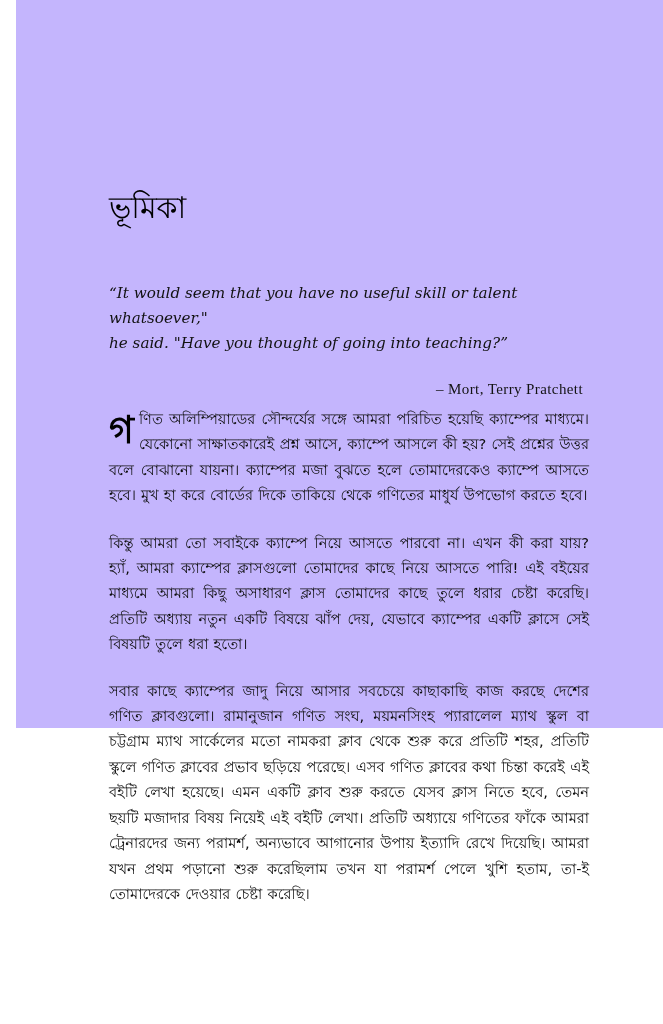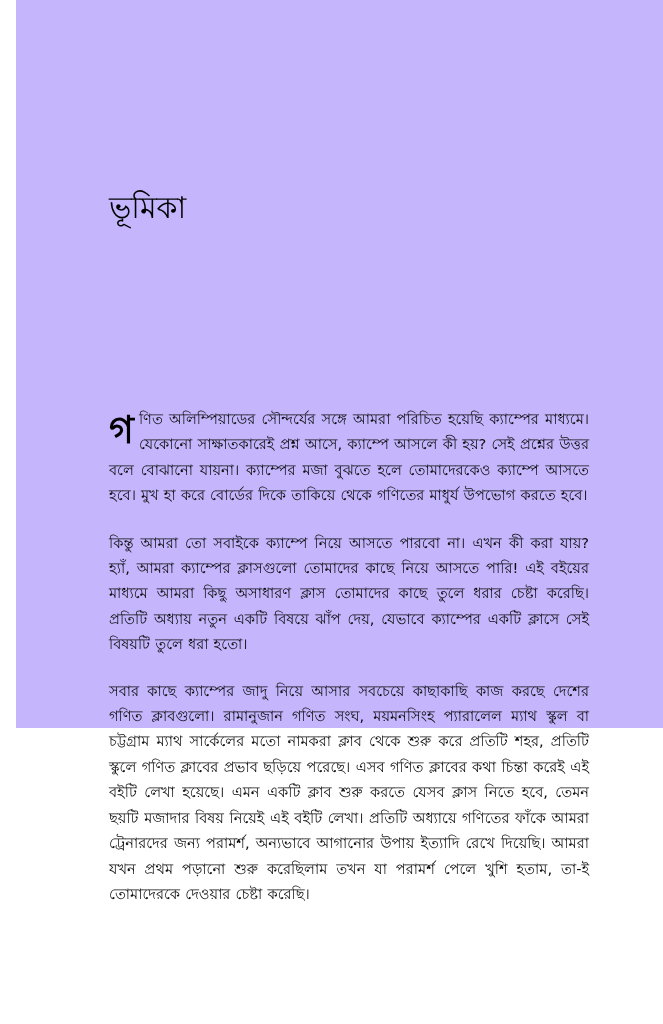--- a/index.html
+++ b/index.html
@@ -123,20 +123,26 @@
 </style>
 </head>
 <body>
 
 <div class="page">
   <div class="content">
 
     <h1 class="chapter-title">ভূমিকা</h1>
 
     <div class="epigraph">
+      <p class="epigraph-text">
+        <span>“It would seem that you have no useful skill or talent whatsoever,"</span>
+        <br>
+        <span>he said. "Have you thought of going into teaching?”</span>
+      </p>
+      <p class="epigraph-attribution">– Mort, Terry Pratchett</p>
     </div>
 
     <div class="body-copy">
 
       <p class="para para-lead">
         <span class="dropcap">গ</span><span>ণিত অলিম্পিয়াডের সৌন্দর্যের সঙ্গে আমরা পরিচিত হয়েছি ক্যাম্পের মাধ্যমে। যেকোনো সাক্ষাতকারেই প্রশ্ন আসে, ক্যাম্পে আসলে কী হয়? সেই প্রশ্নের উত্তর বলে বোঝানো যায়না। ক্যাম্পের মজা বুঝতে হলে তোমাদেরকেও ক্যাম্পে আসতে হবে। মুখ হা করে বোর্ডের দিকে তাকিয়ে থেকে গণিতের মাধুর্য উপভোগ করতে হবে।</span>
       </p>
 
       <p class="para">কিন্তু আমরা তো সবাইকে ক্যাম্পে নিয়ে আসতে পারবো না। এখন কী করা যায়?  হ্যাঁ, আমরা ক্যাম্পের ক্লাসগুলো তোমাদের কাছে নিয়ে আসতে পারি! এই বইয়ের মাধ্যমে আমরা কিছু অসাধারণ ক্লাস তোমাদের কাছে তুলে ধরার চেষ্টা করেছি। প্রতিটি অধ্যায় নতুন একটি বিষয়ে ঝাঁপ দেয়, যেভাবে ক্যাম্পের একটি ক্লাসে সেই বিষয়টি তুলে ধরা হতো।</p>
 

